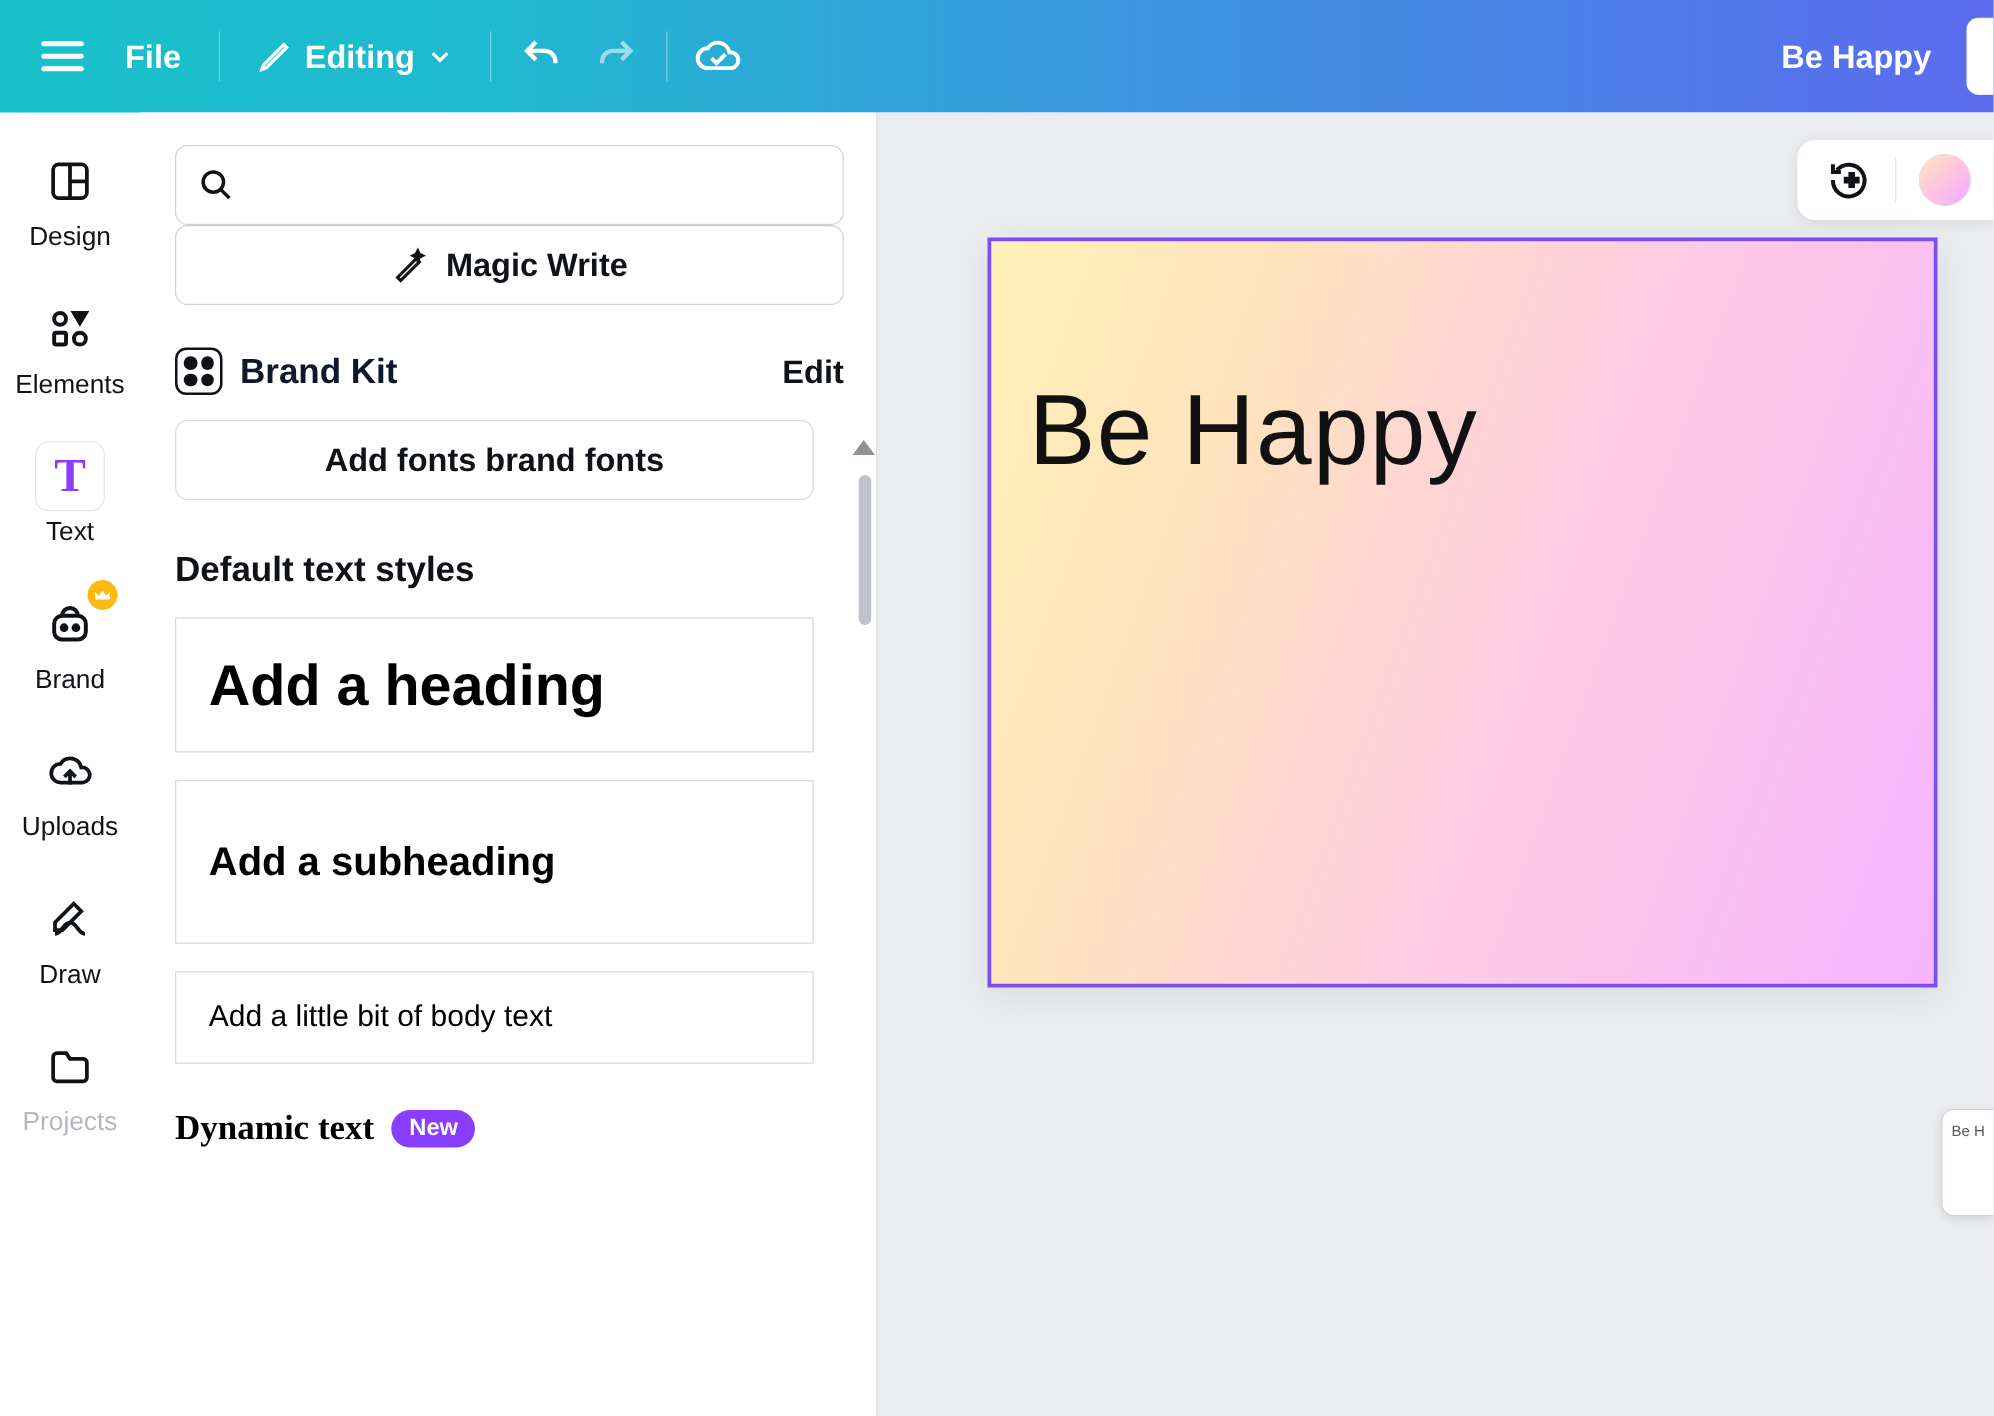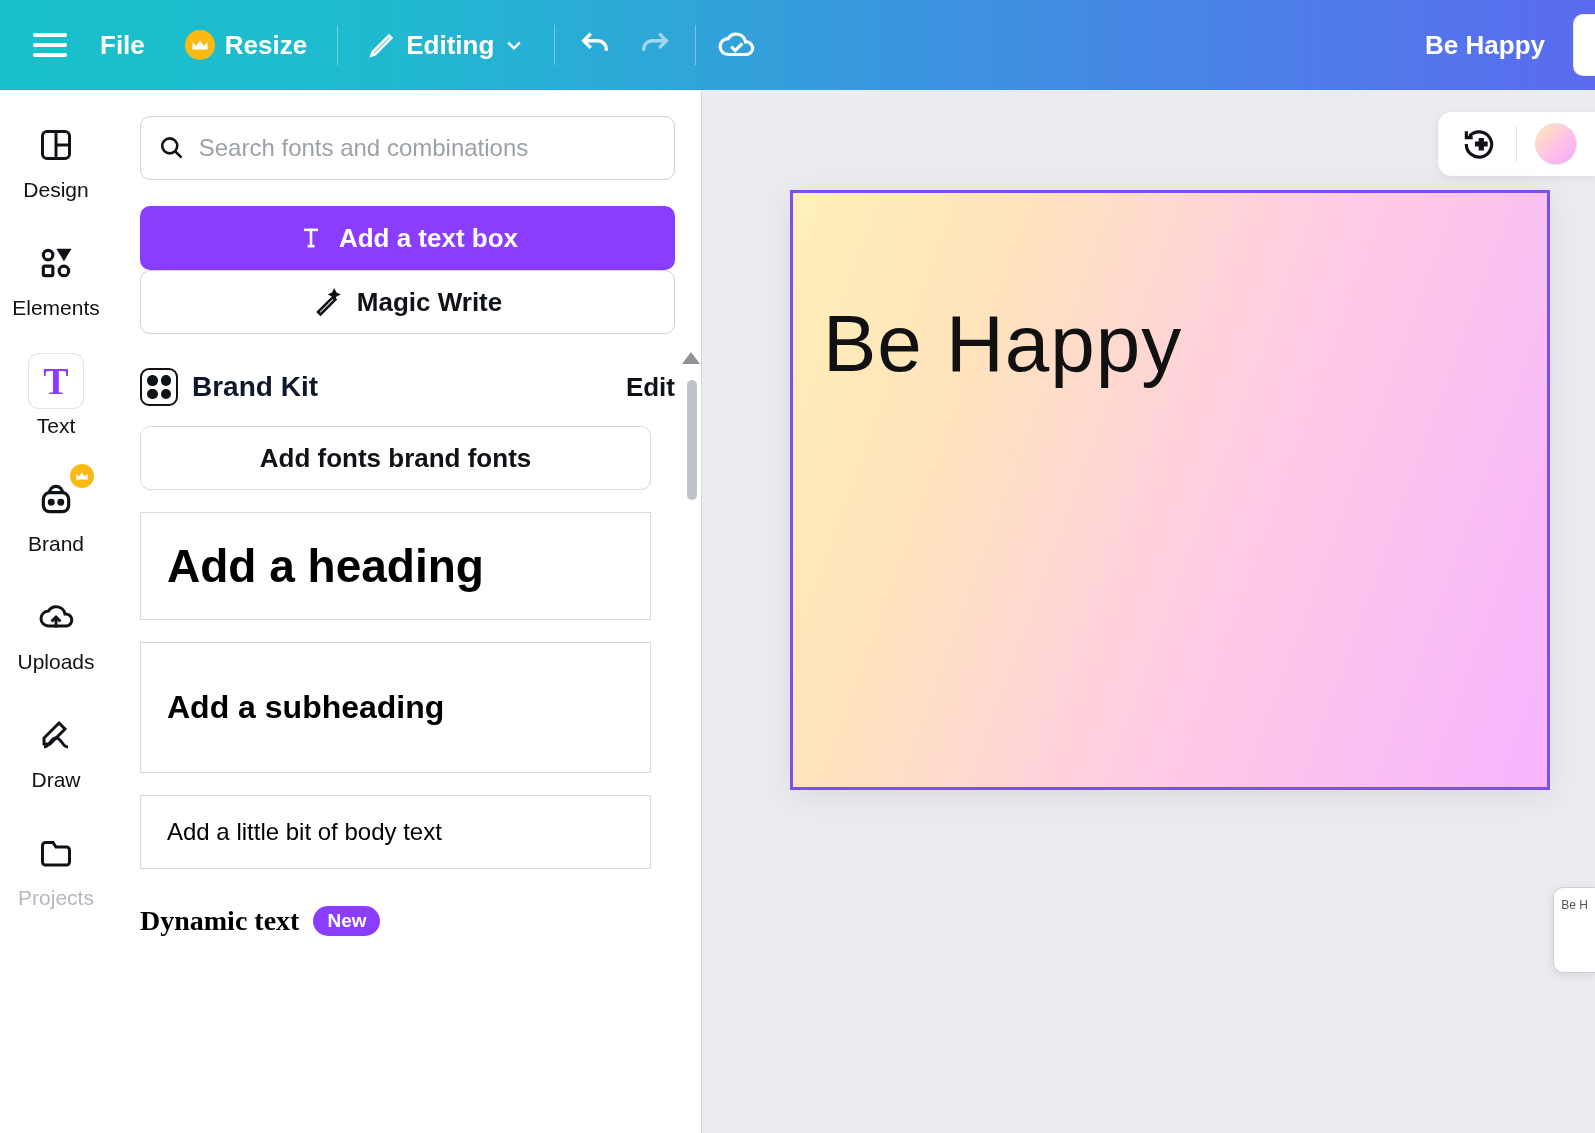--- a/index.html
+++ b/index.html
@@ -253,28 +253,20 @@
         <span></span>
         <span></span>
         <span></span>
       </div>
   </div>
 
   <div class="item">
     <span>File</span>
   </div>
 
-  <div class="item">
-    <span class="crown-badge">
-      <svg viewBox="0 0 24 16">
-          <path d="M2 14 L2 4 L7 9 L12 2 L17 9 L22 4 L22 14 Z" fill="#fff"></path>
-        </svg>
-    </span>
-    <span>Resize</span>
-  </div>
 
   <div class="divider-v"></div>
 
   <div class="item">
     <svg width="28" height="28" viewBox="0 0 24 24" fill="none" stroke="#fff" stroke-width="2.2">
       <path d="M3 21 L6 20 L20 6 L18 4 L4 18 Z"></path>
     </svg>
     <span>Editing</span>
     <svg width="20" height="20" viewBox="0 0 24 24" fill="none" stroke="#fff" stroke-width="3">
       <path d="M5 9 L12 16 L19 9"></path>
@@ -390,31 +382,22 @@
       <span class="label">Projects</span>
     </div>
   </div>
 
   <div class="side-panel">
     <div class="search-box">
       <svg width="28" height="28" viewBox="0 0 24 24" fill="none" stroke="#0f1216" stroke-width="2.4">
         <circle cx="10" cy="10" r="7"></circle>
           <path d="M21 21 L15 15"></path>
       </svg>
-      <input type="text" placeholder="Search fonts and combinations" style="">
-    </div>
-
-    <div class="btn-primary">
-      <svg width="28" height="28" viewBox="0 0 24 24" fill="none" stroke="#fff" stroke-width="2.2">
-        <path d="M6 5 H18"></path>
-          <path d="M12 5 V19"></path>
-          <path d="M9 19 H15"></path>
-      </svg>
-      <span>Add a text box</span>
-    </div>
+    </div>
+
 
     <div class="btn-outline">
       <svg width="30" height="30" viewBox="0 0 24 24" fill="none" stroke="#0f1216" stroke-width="2">
         <path d="M4 20 L16 8 L18 10 L6 22 Z"></path>
           <path d="M17 3 l1 2 2 1 -2 1 -1 2 -1-2 -2-1 2-1 Z" fill="#0f1216"></path>
       </svg>
       <span>Magic Write</span>
     </div>
 
     <div class="section-row">
@@ -427,20 +410,21 @@
           </div>
         <span class="section-title">Brand Kit</span>
       </div>
       <span class="edit-link">Edit</span>
     </div>
 
     <div class="btn-outline-sm">
       <span>Add fonts brand fonts</span>
     </div>
 
+    <div class="section-heading">Default text styles</div>
 
     <div class="text-style-card heading">
       <span>Add a heading</span>
     </div>
     <div class="text-style-card subheading">
       <span>Add a subheading</span>
     </div>
     <div class="text-style-card body">
       <span>Add a little bit of body text</span>
     </div>

